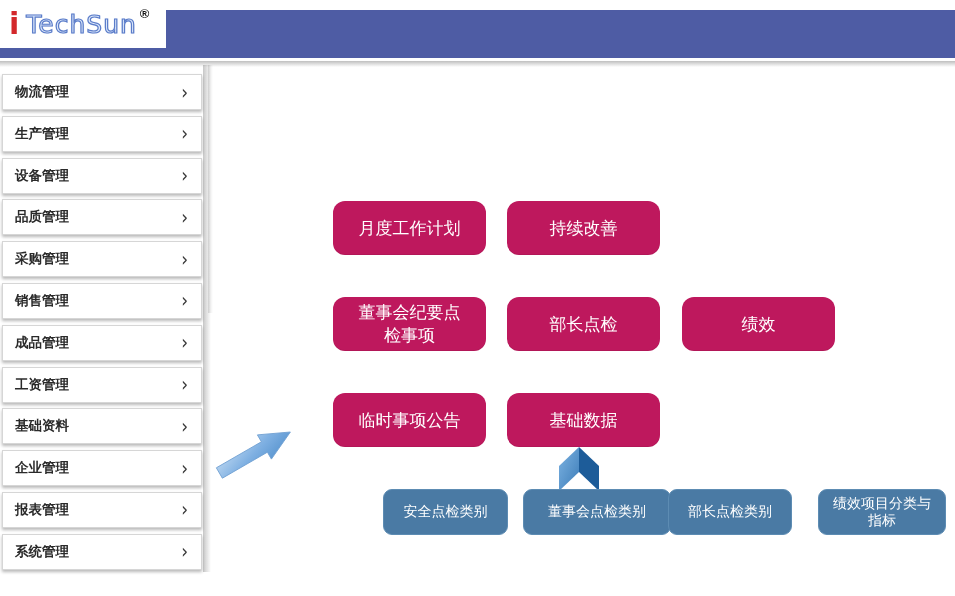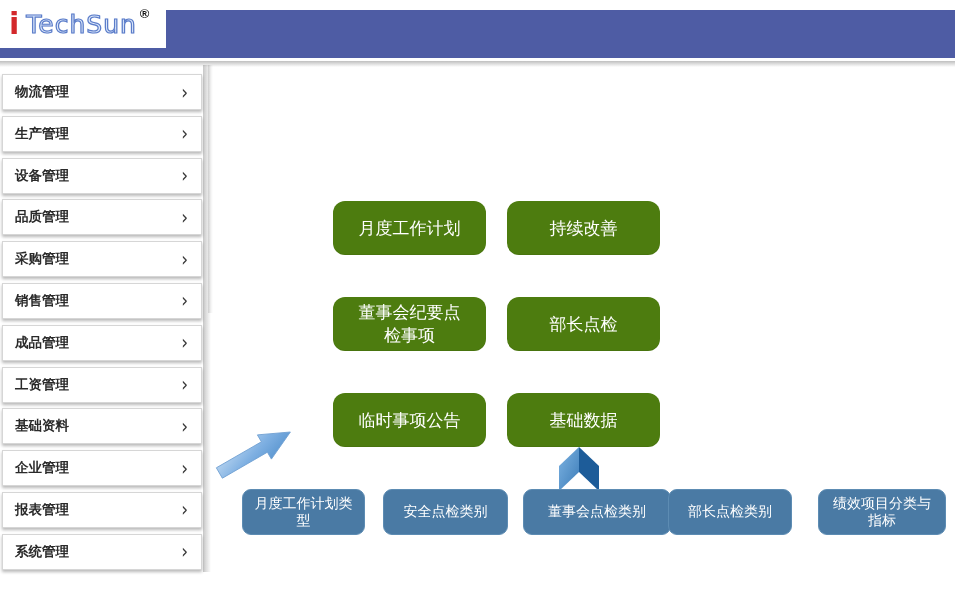--- a/index.html
+++ b/index.html
@@ -29,21 +29,21 @@
                padding:0 13px 0 12px; cursor:pointer; }
   .side-label { font-size:13.5px; font-weight:bold; color:#2a2a2a; }
   .side-chev { font-size:17px; color:#3a3a3a; line-height:1; transform:scaleY(1.15);
                font-family:"DejaVu Sans", sans-serif; }
   .side-shadow { position:absolute; left:203px; top:65px; width:8px; height:507px;
                  background:linear-gradient(to right, rgba(0,0,0,0.22), rgba(0,0,0,0)); }
   .side-track { position:absolute; left:208px; top:65px; width:5px; height:248px;
                 background:linear-gradient(to right, rgba(0,0,0,0.12), rgba(0,0,0,0)); }
 
   
-  .lb { position:absolute; width:153px; height:54px; background:#4d7c0f; border-radius:12px;
+  .lb { position:absolute; width:153px; height:54px; background:#be185d; border-radius:12px;
         color:#ffffff; display:flex; align-items:center; justify-content:center;
         text-align:center; font-family:"DejaVu Serif", serif; font-size:17px;
         line-height:1.35; padding:0 10px; cursor:pointer;
         box-shadow:inset 0 -1px 0 rgba(0,0,0,0.06); }
   .lb.tight { padding:0 20px; }
   #lb0 { left:333px; top:201px; } #lb1 { left:507px; top:201px; } #lb2 { left:682px; top:201px; }
   #lb3 { left:333px; top:297px; } #lb4 { left:507px; top:297px; } #lb5 { left:682px; top:297px; }
   #lb6 { left:333px; top:393px; } #lb7 { left:507px; top:393px; }
 
   
@@ -123,20 +123,21 @@
     <div class="side-item">
       <span class="side-label">系统管理</span>
       <span class="side-chev">›</span>
     </div>
   </nav>
 
   <div id="lb0" class="lb">月度工作计划</div>
   <div id="lb1" class="lb">持续改善</div>
   <div id="lb3" class="lb tight">董事会纪要点检事项</div>
   <div id="lb4" class="lb">部长点检</div>
+  <div id="lb5" class="lb">绩效</div>
   <div id="lb6" class="lb">临时事项公告</div>
   <div id="lb7" class="lb">基础数据</div>
 
   <svg class="arrow-diag" viewBox="0 0 92 58">
     <defs>
       <linearGradient id="gradDiag" x1="0" y1="0" x2="1" y2="1">
         <stop offset="0" stop-color="#c3dbf2"></stop>
         <stop offset="0.5" stop-color="#7fb0e2"></stop>
         <stop offset="1" stop-color="#4f8ecb"></stop>
       </linearGradient>
@@ -150,19 +151,18 @@
     <defs>
       <linearGradient id="gradChevL" x1="0" y1="0" x2="1" y2="1">
         <stop offset="0" stop-color="#7db3e2"></stop>
         <stop offset="1" stop-color="#3c7cb8"></stop>
       </linearGradient>
     </defs>
     <polygon points="23,2 3,21 3,46 23,27" fill="url(#gradChevL)"></polygon>
     <polygon points="23,2 43,21 43,46 23,27" fill="#1d5c99"></polygon>
   </svg>
 
-  <div id="db0" class="db">月度工作计划类型</div>
   <div id="db1" class="db">安全点检类别</div>
   <div id="db2" class="db">董事会点检类别</div>
   <div id="db3" class="db">部长点检类别</div>
   <div id="db4" class="db">绩效项目分类与指标</div>
 
 </div>
 
 </body></html>

